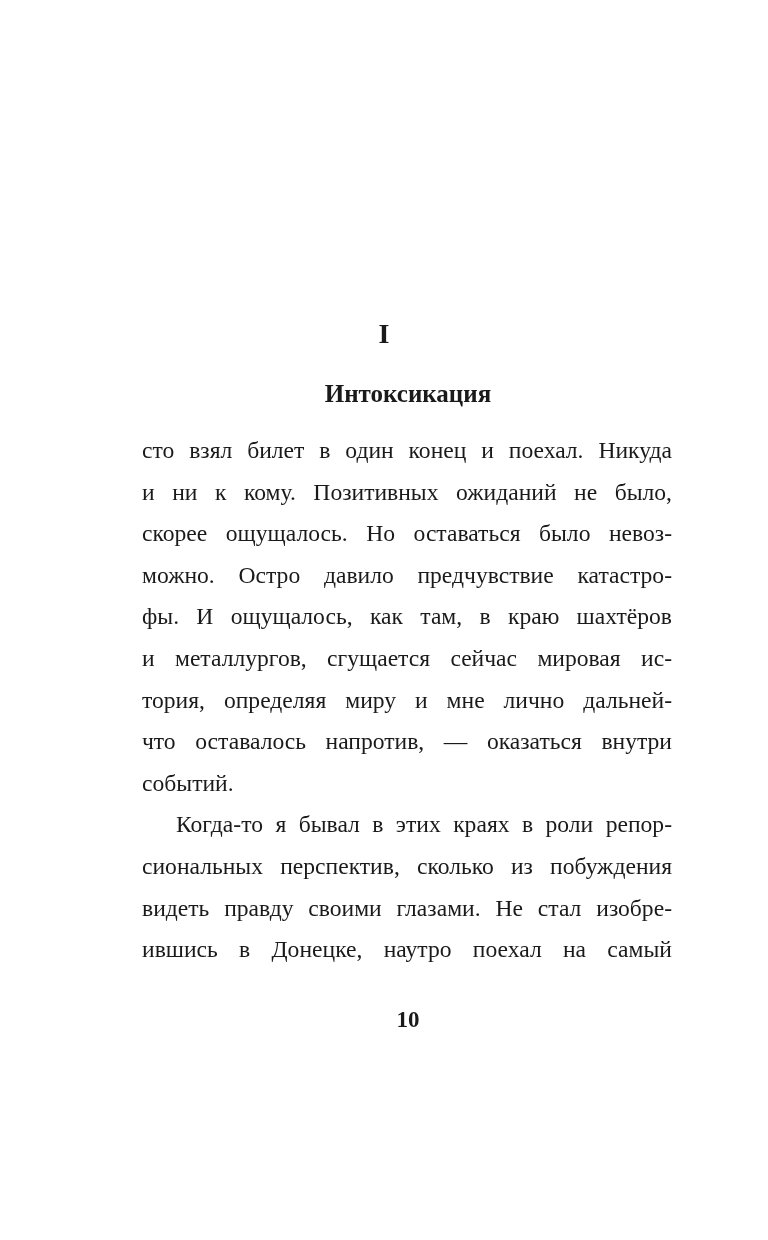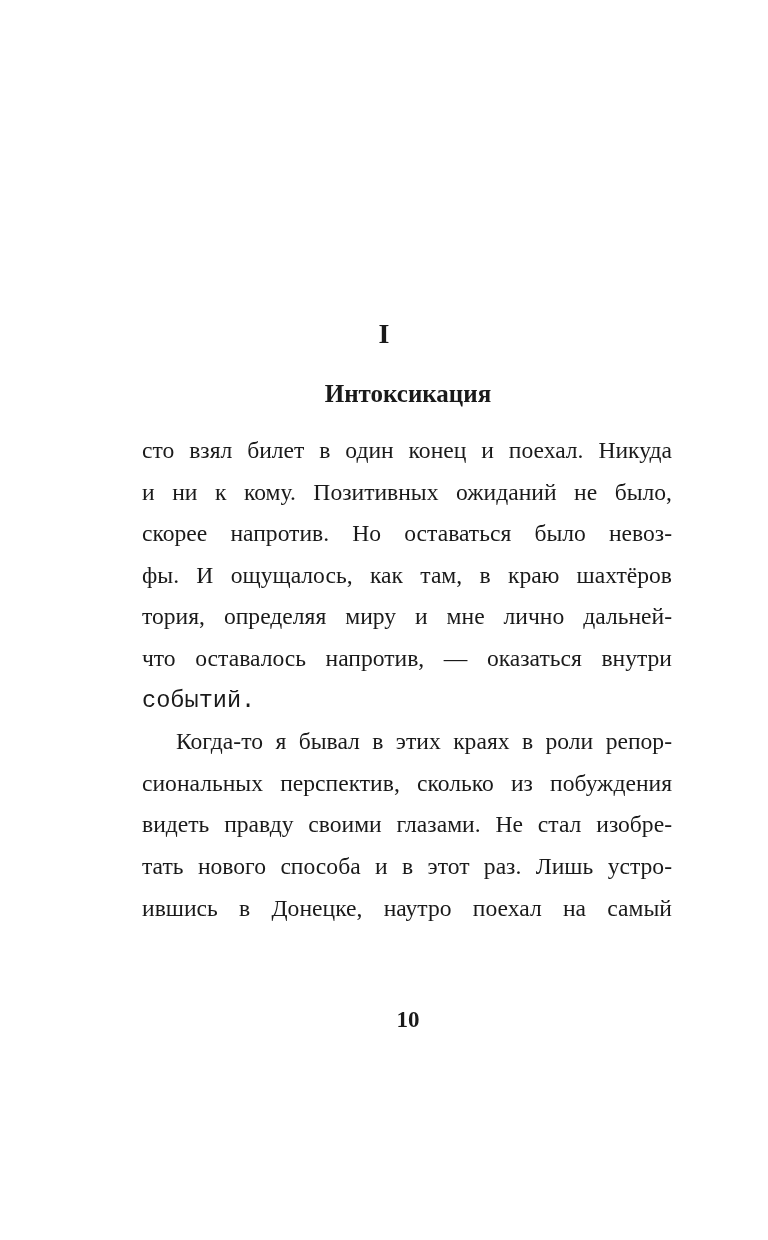--- a/index.html
+++ b/index.html
@@ -6,44 +6,45 @@
     body { width: 768px; height: 1240px; position: relative; overflow: hidden;
            font-family: "Liberation Serif", "DejaVu Serif", serif; color: #1a1a1a; }
     .page { position: absolute; left: 0; top: 0; width: 768px; height: 1240px; }
     .chapter-num { position: absolute; top: 318px; left: 0; width: 768px; text-align: center;
                    font-weight: bold; font-size: 28px; }
     .chapter-title { position: absolute; top: 380px; left: 0; width: 816px; text-align: center;
                      font-weight: bold; font-size: 25px; }
     .body-text { position: absolute; left: 142px; top: 430px; width: 530px; font-size: 23.6px; }
     .line { height: 41.6px; line-height: 41.6px; white-space: nowrap; text-align: justify;
             text-align-last: justify; }
-    .line.last { text-align-last: left; font-family: Liberation Mono, monospace; }
+    .line.last { text-align-last: left; }
     .line.first { padding-left: 229px; }
     .line.indent { padding-left: 34px; font-family: Liberation Serif, serif; }
     .dropcap { font-weight: bold; }
     .page-number { position: absolute; top: 1007px; left: 0; width: 816px; text-align: center;
                    font-weight: bold; font-size: 23px; }
   </style>
 </head>
 <body>
 
 <div class="page">
   <div class="chapter-num">I</div>
   <div class="chapter-title">Интоксикация</div>
 
   <div class="body-text">
     <div class="line">сто взял билет в один конец и поехал. Никуда</div>
     <div class="line">и ни к кому. Позитивных ожиданий не было,</div>
-    <div class="line">скорее напротив. Но оставаться было невоз-</div>
+    <div class="line">скорее ощущалось. Но оставаться было невоз-</div>
+    <div class="line">можно. Остро давило предчувствие катастро-</div>
     <div class="line">фы. И ощущалось, как там, в краю шахтёров</div>
+    <div class="line">и металлургов, сгущается сейчас мировая ис-</div>
     <div class="line">тория, определяя миру и мне лично дальней-</div>
     <div class="line">что оставалось напротив, — оказаться внутри</div>
     <div class="line last">событий.</div>
 
     <div class="line indent">Когда-то я бывал в этих краях в роли репор-</div>
     <div class="line">сиональных перспектив, сколько из побуждения</div>
     <div class="line">видеть правду своими глазами. Не стал изобре-</div>
-    <div class="line">тать нового способа и в этот раз. Лишь устро-</div>
     <div class="line">ившись в Донецке, наутро поехал на самый</div>
   </div>
 
   <div class="page-number">10</div>
 </div>
 
 </body></html>

